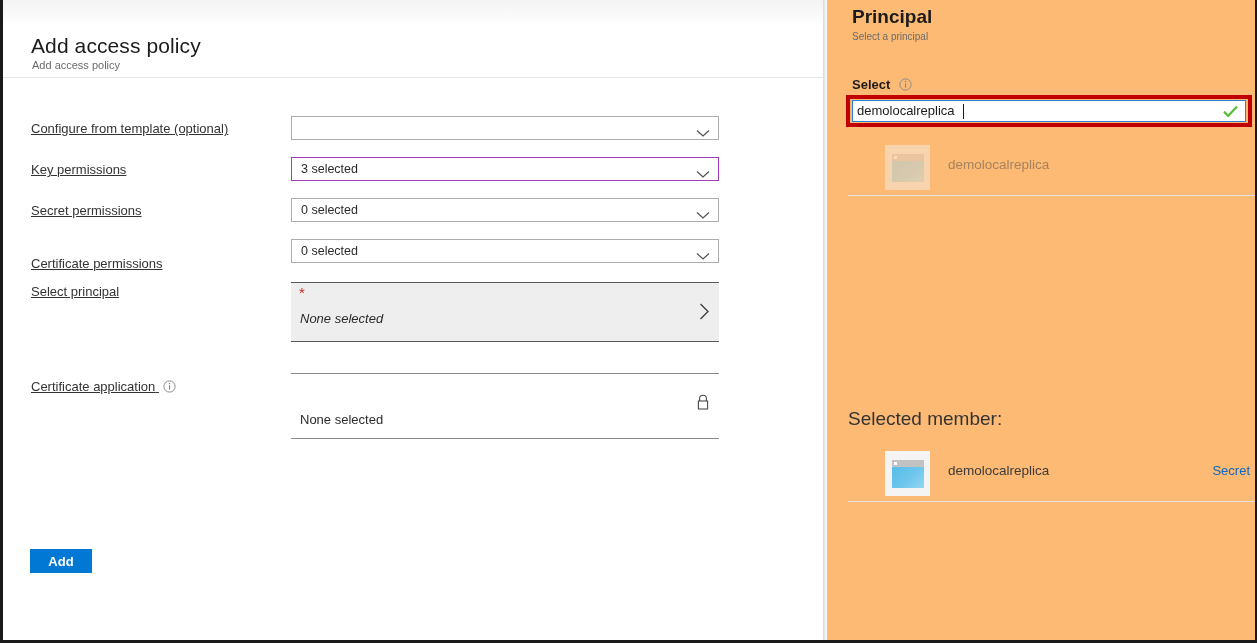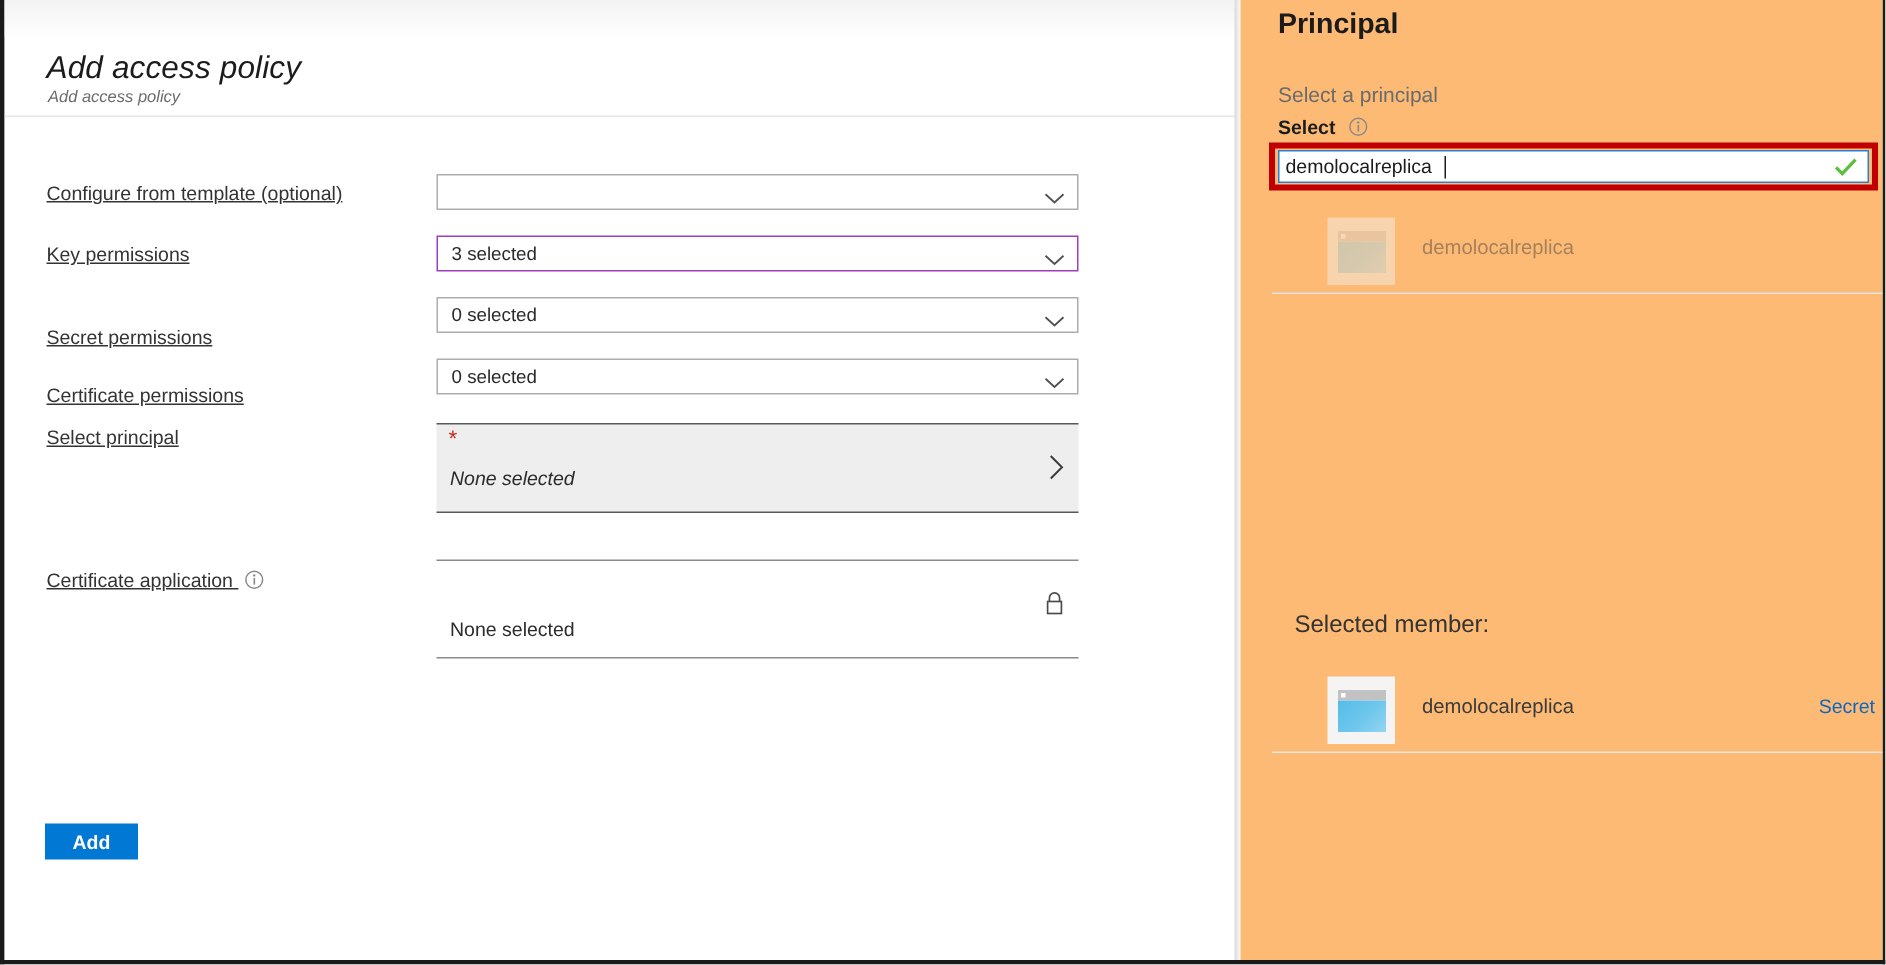--- a/index.html
+++ b/index.html
@@ -39,21 +39,20 @@
     height: 25px;
     background: linear-gradient(to bottom, #f3f3f3 0%, #fbfbfb 70%, #ffffff 100%);
   }
   .blade-header {
     position: absolute;
     left: 0; top: 25px;
     width: 878px;
     height: 53px;
     border-bottom: 1px solid #e6e6e6;
     box-sizing: border-box;
-    font-style: italic;
   }
   .blade-title {
     position: absolute;
     left: 28px; top: 9px;
     font-size: 21px;
     font-weight: 300;
     color: #1b1b1b;
     letter-spacing: 0.1px;
     white-space: nowrap;
   }
@@ -194,24 +193,23 @@
     position: absolute;
     left: 25px; top: 6px;
     font-size: 19px;
     font-weight: 600;
     color: #1b1b1b;
     white-space: nowrap;
   }
   .panel-subtitle {
     position: absolute;
     left: 25px; top: 31px;
-    font-size: 14px;
+    font-size: 10px;
     color: #6b6b6b;
     white-space: nowrap;
-    margin-top: 24px;
   }
   .select-label {
     position: absolute;
     left: 25px; top: 77px;
     font-size: 13px;
     font-weight: 600;
     color: #1b1b1b;
     white-space: nowrap;
   }
   .select-label .info-icon { margin-left: 5px; vertical-align: -2px; }
@@ -286,22 +284,22 @@
   .row-sep {
     position: absolute;
     left: 21px;
     width: 410px;
     height: 1px;
     background: #e4e4e4;
   }
 
   .selected-member-label {
     position: absolute;
-    left: 36px; top: 408px;
-    font-size: 16px;
+    left: 21px; top: 408px;
+    font-size: 19px;
     color: #333333;
     white-space: nowrap;
   }
   .member-row {
     position: absolute;
     left: 19px; top: 448px;
     width: 412px;
     height: 52px;
   }
   .remove-link {
@@ -376,21 +374,21 @@
       <div class="field-label" style="left:28px; top:84px;">Key permissions</div>
       <div class="ms-dropdown accent" style="top:79px;">
         <span class="dd-text">3 selected</span>
         <span class="chev">
           <svg width="14" height="9" viewBox="0 0 14 9">
               <path d="M1 1.5 L7 7 L13 1.5" stroke="#505050" stroke-width="1.2" fill="none"></path>
             </svg>
         </span>
       </div>
 
-      <div class="field-label" style="left:28px; top:139px;text-align:right;">Secret permissions</div>
+      <div class="field-label" style="left:28px; top:125px;text-align:right;">Secret permissions</div>
       <div class="ms-dropdown" style="top:120px;">
         <span class="dd-text">0 selected</span>
         <span class="chev">
           <svg width="14" height="9" viewBox="0 0 14 9">
               <path d="M1 1.5 L7 7 L13 1.5" stroke="#505050" stroke-width="1.2" fill="none"></path>
             </svg>
         </span>
       </div>
 
       <div class="field-label" style="left:28px; top:166px;margin-top:12px;">Certificate permissions</div>

